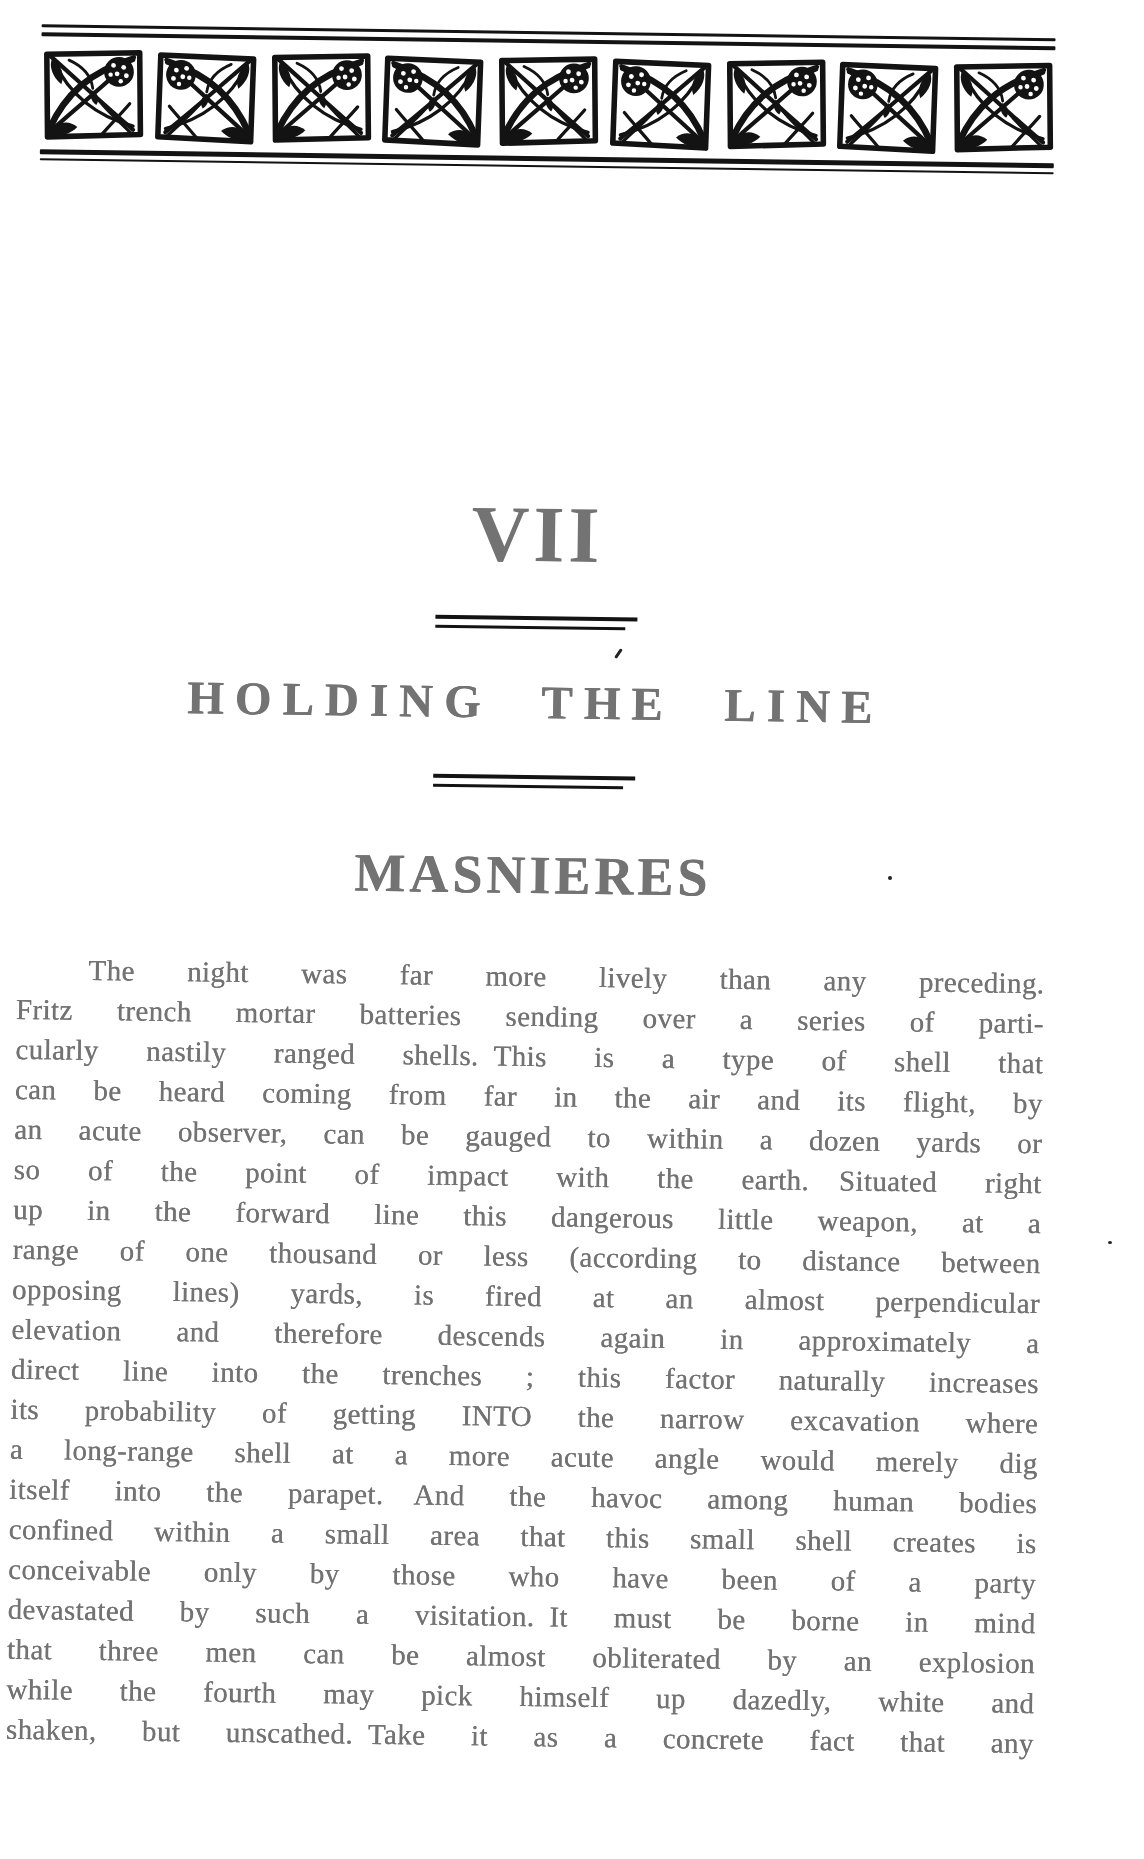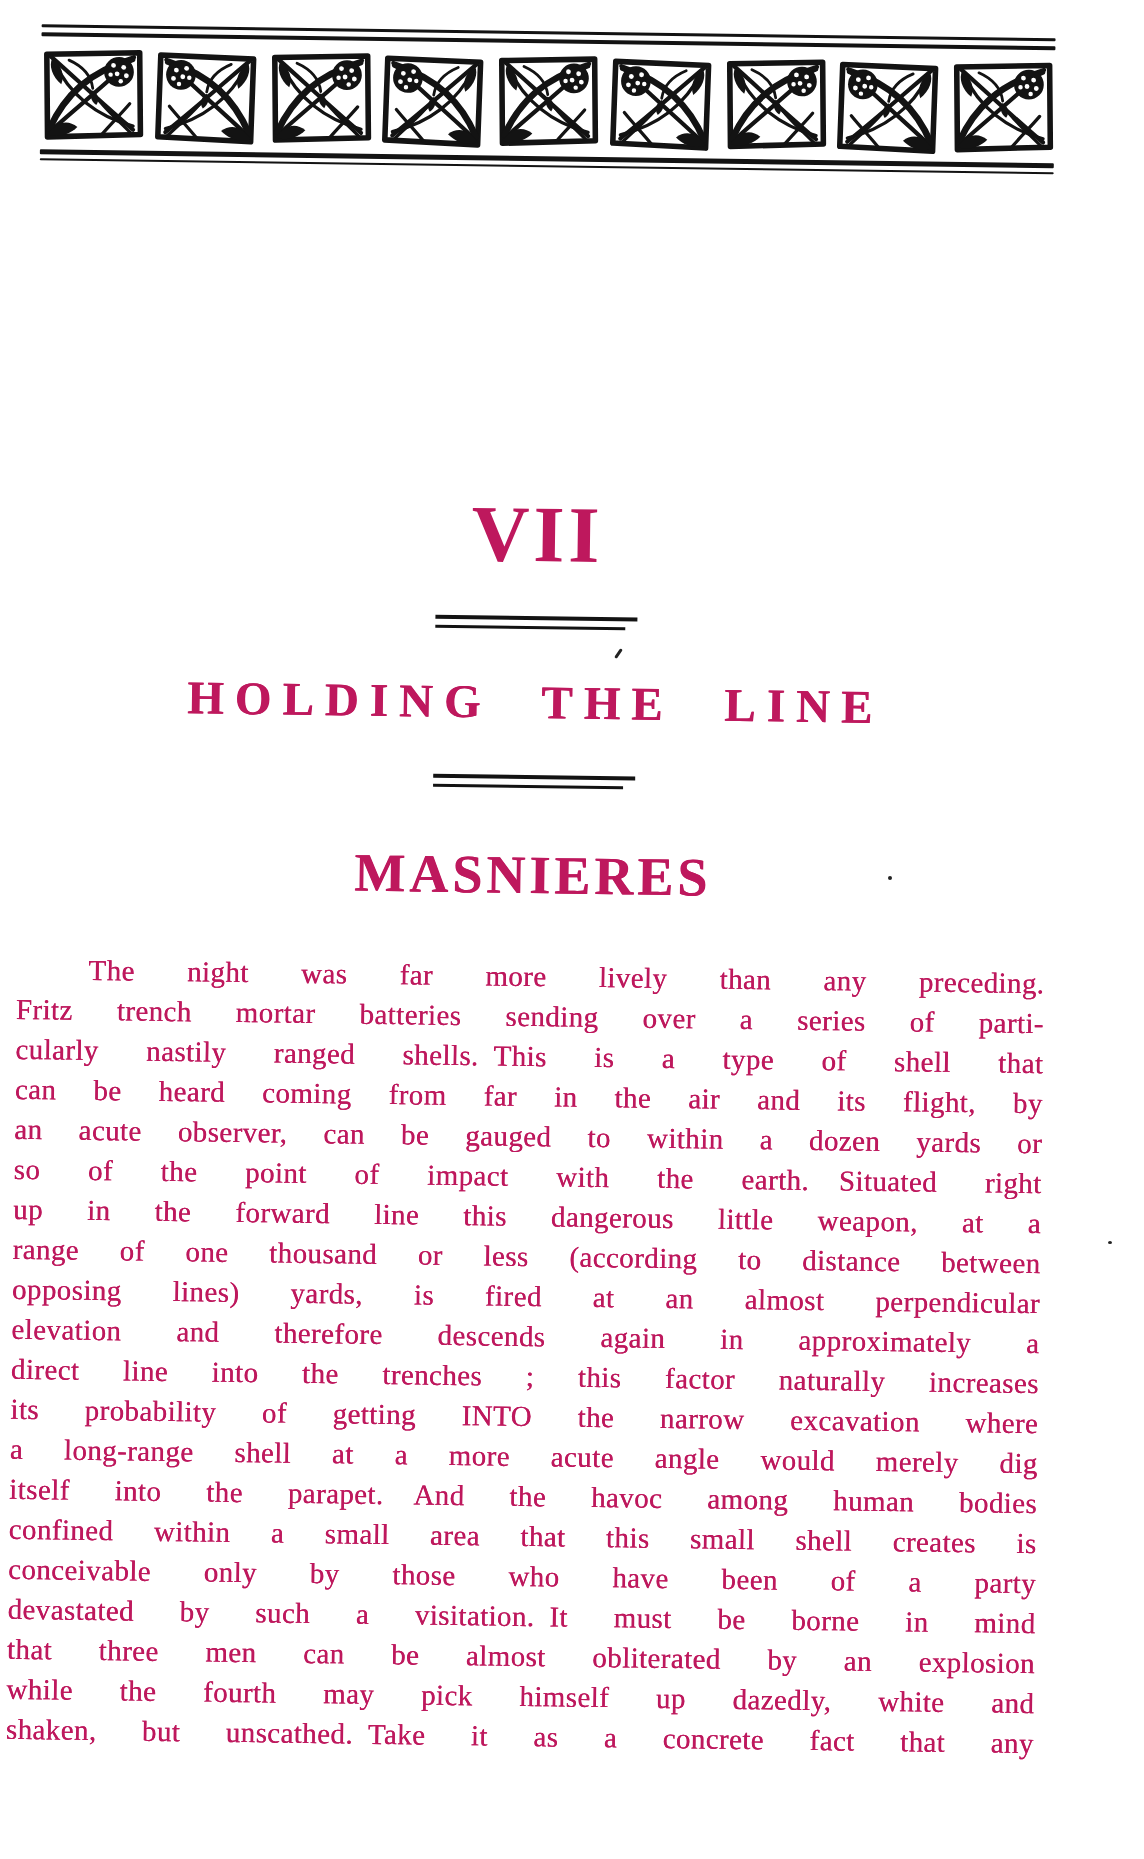--- a/index.html
+++ b/index.html
@@ -67,21 +67,21 @@
     white-space:nowrap;
   }
   .body-text .line.indent{text-indent:72px;}
   
   .speck{position:absolute;background:#222;border-radius:50%;}
   .speck.accent{width:3px;height:11px;border-radius:2px;transform:rotate(35deg);}
 </style>
 </head>
 <body>
 
-<div class="page" style="background: rgb(255, 255, 255); color: #be185d;">
+<div class="page" style="background: rgb(255, 255, 255); color: #737373;">
   <div class="scan-rotate">
 
     <div class="ornament-band">
       <div class="rule rule-a"></div>
       <div class="rule rule-b"></div>
       <div class="tiles" id="tiles">
   <svg width="104" height="98" viewBox="0 0 112 100">
     <g fill="none" stroke="#131313" stroke-linecap="round" stroke-linejoin="round">
       <path d="M6,8 L106,5 L108,93 L8,97 Z" stroke-width="6"></path>
       <path d="M10,10 C38,34 66,60 100,88" stroke-width="4.5"></path>

